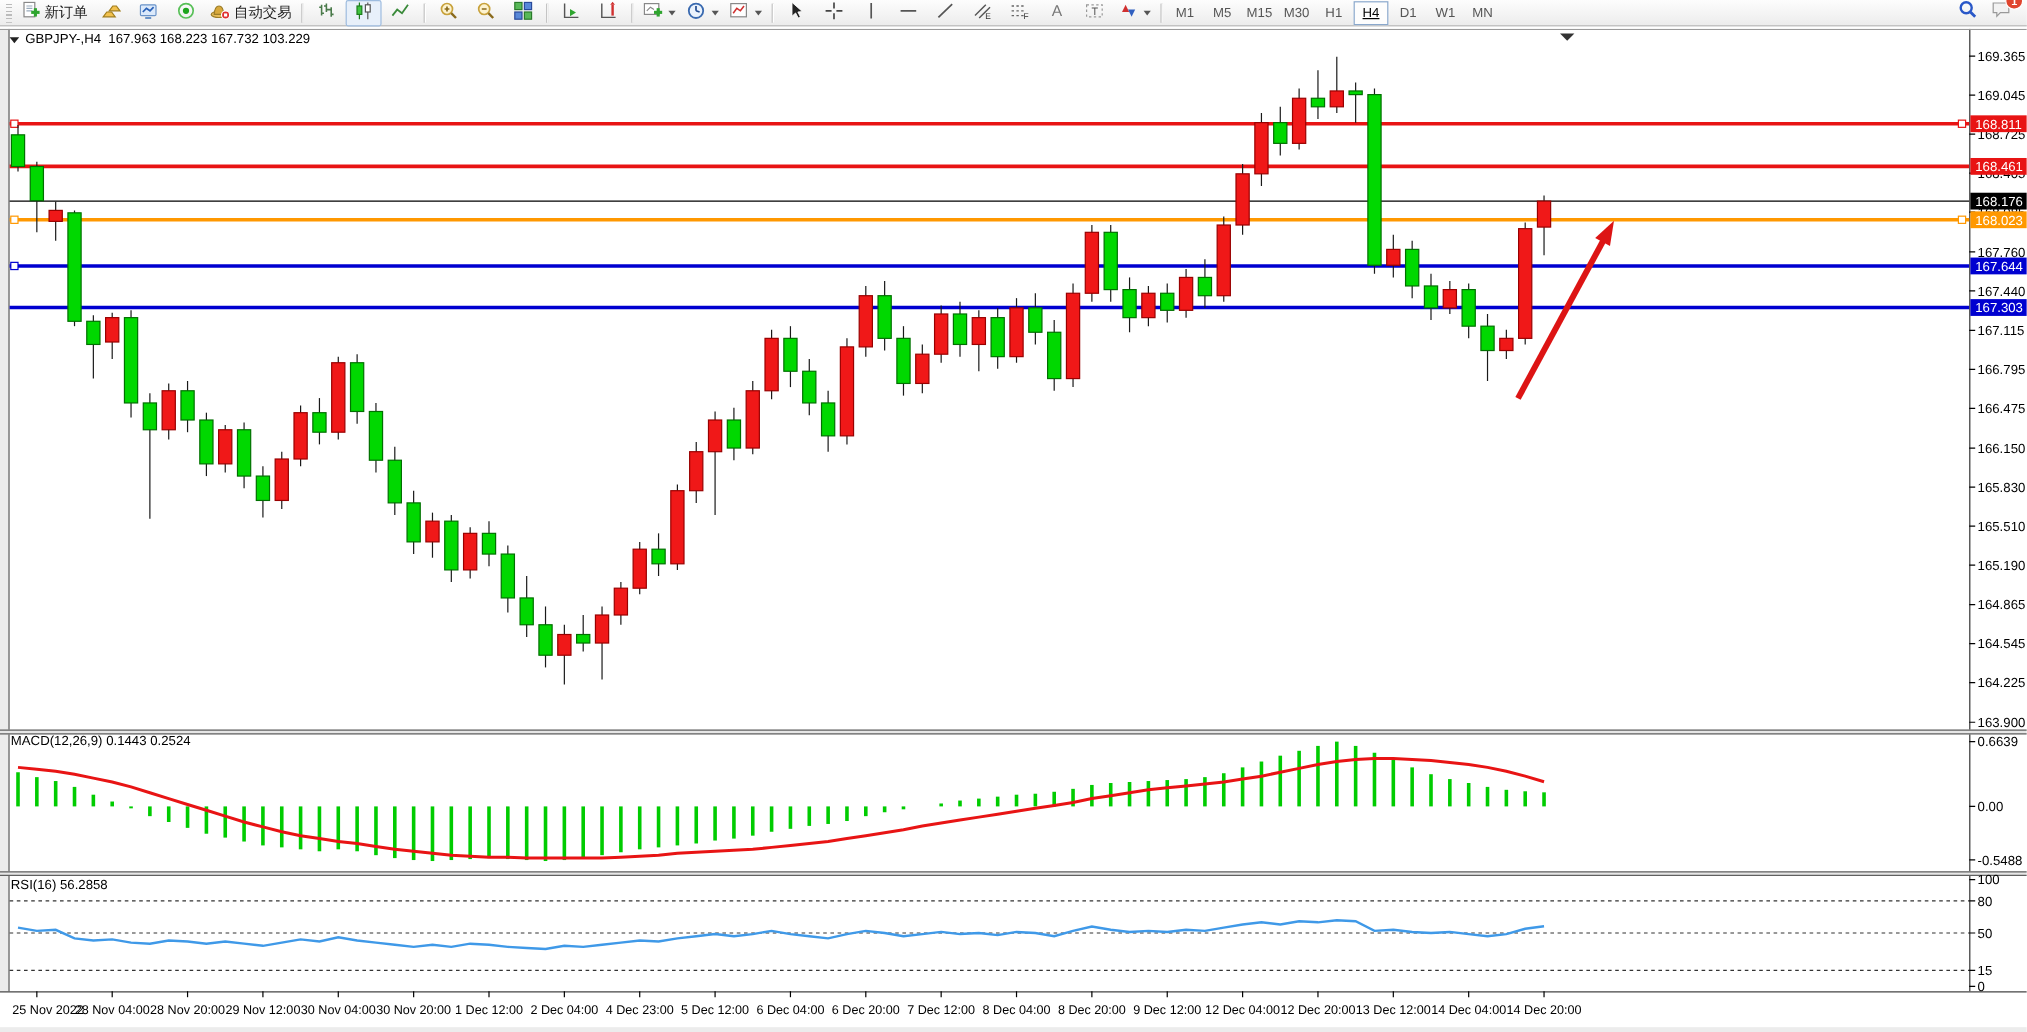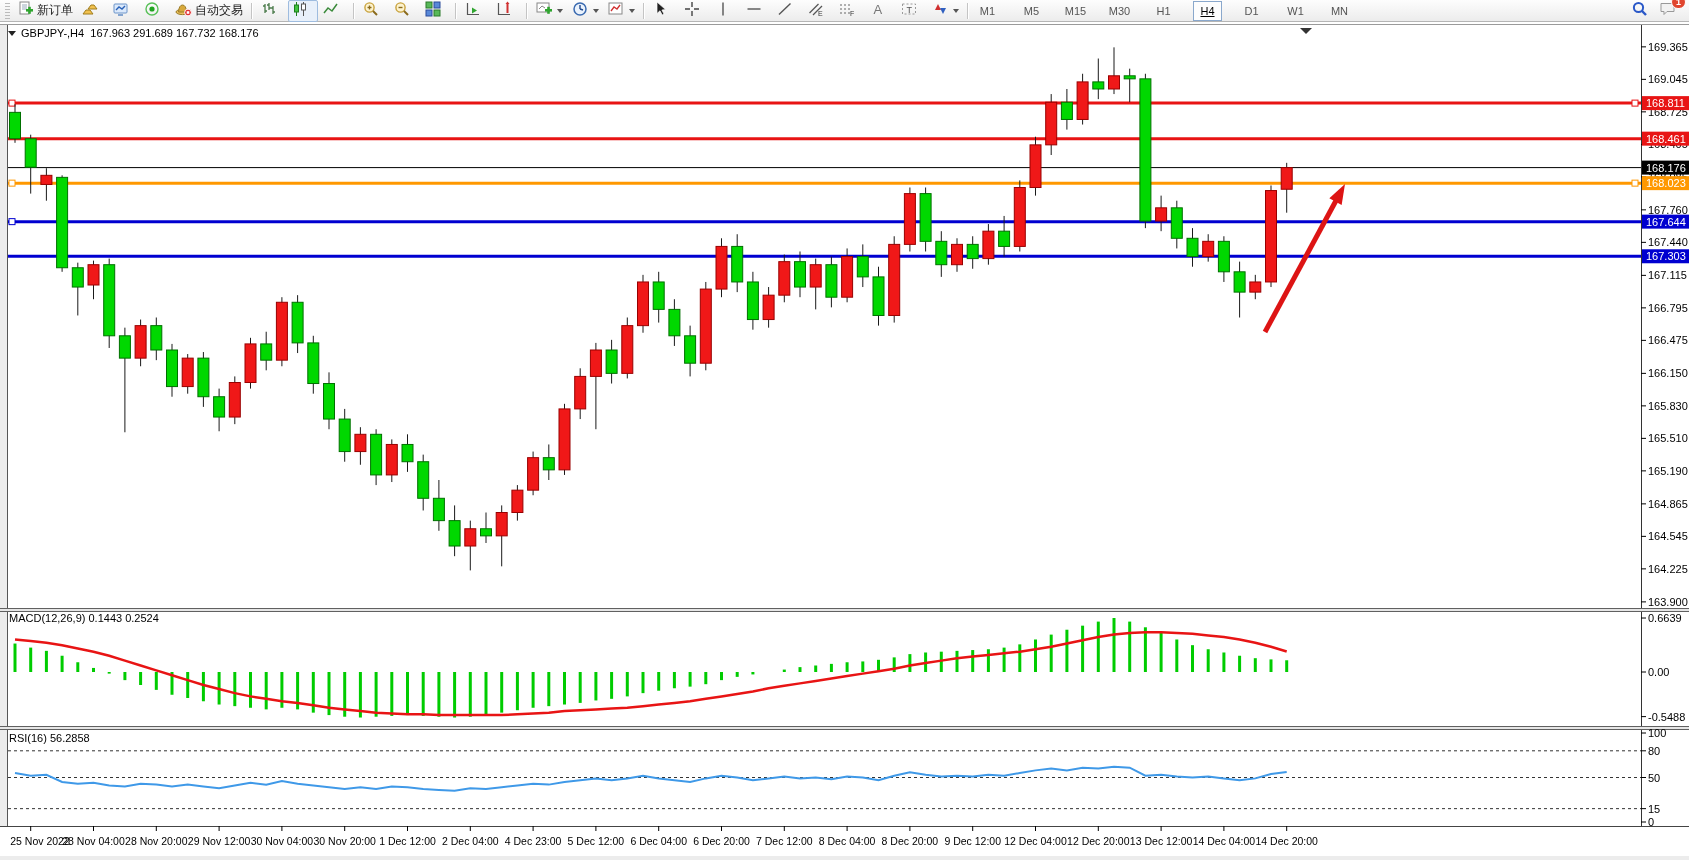--- a/index.html
+++ b/index.html
@@ -1,20 +1,20 @@
 <!DOCTYPE html>
 <html><head>
 <meta charset="utf-8">
 <style>
   html,body{margin:0;padding:0;}
   body{width:1689px;height:860px;overflow:hidden;background:#fff;font-family:"Liberation Sans",sans-serif;-webkit-font-smoothing:antialiased;}
   
   #toolbar{position:absolute;top:0;left:0;width:1689px;height:22px;background:linear-gradient(#fdfdfd,#ececec);border-bottom:1px solid #b5b5b5;display:flex;align-items:center;padding:0 2px;box-sizing:border-box;gap:1px;z-index:5;}
   .grip{width:5px;height:16px;margin:0 3px;background:repeating-linear-gradient(to bottom,#bbb 0 1px,transparent 1px 3px);}
-  .tbtn{height:20px;min-width:22px;display:flex;align-items:center;gap:3px;padding:0 3px;border:1px solid transparent;border-radius:2px;font-size:12px;color:#222;cursor:default;}
+  .tbtn{height:20px;min-width:22px;display:flex;align-items:center;justify-content:center;gap:3px;padding:0 3px;border:1px solid transparent;border-radius:2px;font-size:12px;color:#222;cursor:default;}
   .tbtn.active{background:#e8f0fa;border-color:#9ebcdf;}
   .sep{width:1px;height:16px;background:#c4c4c4;border-right:1px solid #fff;margin:0 3px;}
   .caret{width:0;height:0;border-left:3px solid transparent;border-right:3px solid transparent;border-top:4px solid #555;margin-left:2px;}
   .tf{width:27px;text-align:center;font-size:11px;color:#555;height:18px;line-height:18px;border:1px solid transparent;}
   .tf.active{background:#fdfdfd;border-color:#8aa8cc;color:#000;text-decoration:underline;}
   #tb-right{margin-left:auto;display:flex;align-items:center;gap:10px;padding-right:10px;}
   .chatwrap{position:relative;}
   .badge{position:absolute;top:-6px;right:-9px;background:#e0452e;color:#fff;font-size:9px;line-height:12px;min-width:7px;padding:0 3px;border-radius:8px;text-align:center;border:1px solid #fff;font-weight:bold;}
   
   #chartwrap{position:absolute;top:24px;left:0;width:1689px;height:836px;background:#fff;}
@@ -208,21 +208,21 @@
     </div>
   <div class="tbtn">
       <span><svg width="16" height="16">
           <polygon points="3,9 6,3 9,9" fill="#d03030"></polygon>
           <polygon points="8,7 11,13 14,7" fill="#3060c0"></polygon>
         </svg></span>
       <span class="caret"></span>
     </div>
   <div class="sep"></div>
 
-  <div id="tfbar" style="display:flex;gap:15px;align-items:flex-end;">
+  <div id="tfbar" style="display:flex;gap:2px;align-items:flex-end;">
       <div class="tf">M1</div>
       <div class="tf">M5</div>
       <div class="tf">M15</div>
       <div class="tf">M30</div>
       <div class="tf">H1</div>
       <div class="tf active">H4</div>
       <div class="tf">D1</div>
       <div class="tf">W1</div>
       <div class="tf">MN</div>
     </div>
@@ -636,17 +636,17 @@
         <line x1="1161.1" y1="802" x2="1161.1" y2="807" stroke="#000"></line>
         <text x="1161.1" y="821" font-size="10.5" fill="#000" text-anchor="middle">13 Dec 12:00</text>
         <line x1="1223.8999999999999" y1="802" x2="1223.8999999999999" y2="807" stroke="#000"></line>
         <text x="1223.8999999999999" y="821" font-size="10.5" fill="#000" text-anchor="middle">14 Dec 04:00</text>
         <line x1="1286.7" y1="802" x2="1286.7" y2="807" stroke="#000"></line>
         <text x="1286.7" y="821" font-size="10.5" fill="#000" text-anchor="middle">14 Dec 20:00</text>
       </g>
     </svg>
   <div class="plabel" id="title">
     <span class="tri-down"></span>
-    <span>GBPJPY-,H4  167.963 291.689 167.732 168.176</span>
+    <span>GBPJPY-,H4  167.963 168.223 167.732 103.229</span>
   </div>
   <div class="plabel" style="top:588px;left:9px;">MACD(12,26,9) 0.1443 0.2524</div>
   <div class="plabel" style="top:708px;left:9px;">RSI(16) 56.2858</div>
 </div>
 
 </body></html>

